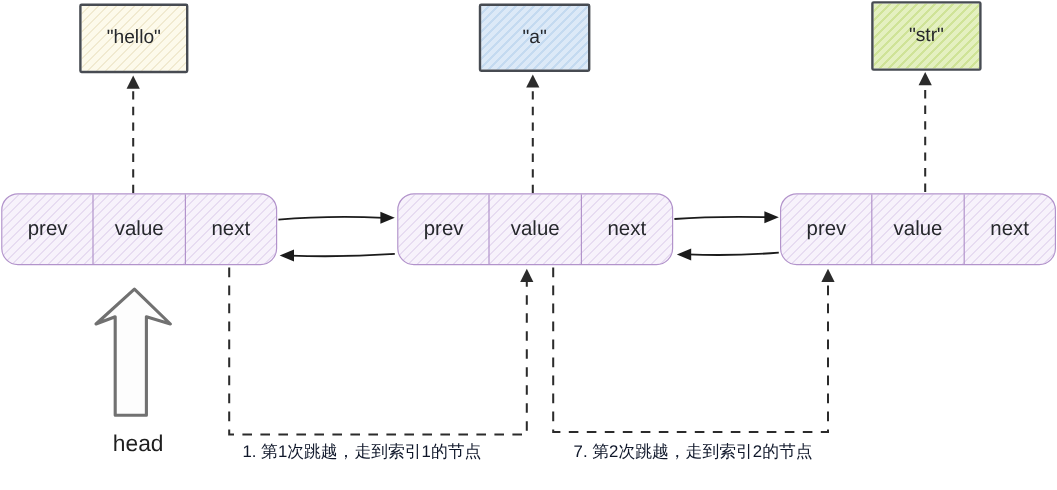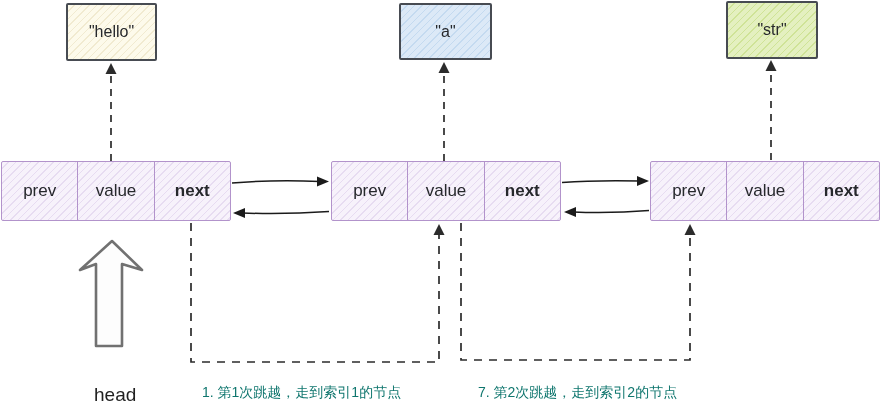--- a/index.html
+++ b/index.html
@@ -4,46 +4,46 @@
 <style>
   html,body{margin:0;padding:0;background:#ffffff;}
   #canvas{
     position:relative;width:881px;height:408px;background:#ffffff;overflow:hidden;
     font-family:"Liberation Sans",sans-serif;color:#26282c;
   }
   #connector-layer{position:absolute;left:0;top:0;width:881px;height:408px;pointer-events:none;}
 
   .node{
     position:absolute;display:flex;height:60px;width:230px;top:161px;
-    border:1.6px solid #b293cb;border-radius:2px;box-sizing:border-box;
+    border:1.6px solid #b293cb;border-radius:14px;box-sizing:border-box;
     background:repeating-linear-gradient(135deg,#f7f2fb 0px,#f7f2fb 4px,#e7dcf1 4px,#e7dcf1 5.3px);
   }
   #node-0{left:1px;} #node-1{left:331px;} #node-2{left:650px;}
   .cell{
     flex:1;display:flex;align-items:center;justify-content:center;
     font-size:17px;color:#26282c;border-right:1.6px solid #b293cb;
   }
-  .cell:last-child{border-right:none;font-weight:bold;}
+  .cell:last-child{border-right:none;}
 
   .vbox{
     position:absolute;display:flex;align-items:center;justify-content:center;
     font-size:16px;color:#26282c;border:2px solid #474b52;border-radius:2px;box-sizing:border-box;
   }
   #vbox-hello{left:66px;top:3px;width:91px;height:58px;
     background:repeating-linear-gradient(135deg,#fdfaeb 0px,#fdfaeb 4px,#f1ead0 4px,#f1ead0 5.3px);}
   #vbox-a{left:399px;top:3px;width:93px;height:57px;
     background:repeating-linear-gradient(135deg,#dce9f7 0px,#dce9f7 4px,#c4daf0 4px,#c4daf0 5.3px);}
   #vbox-str{left:726px;top:1px;width:92px;height:58px;
     background:repeating-linear-gradient(135deg,#e4f0c0 0px,#e4f0c0 4px,#cfe397 4px,#cfe397 5.3px);}
 
   .head-label{
-    position:absolute;left:94px;top:360px;font-size:19px;color:#1f1f1f;margin-top:24px;
+    position:absolute;left:94px;top:360px;font-size:19px;color:#1f1f1f;
   }
   .annotation{
-    position:absolute;top:384px;font-size:14px;color:#0f766e;white-space:nowrap;
+    position:absolute;top:368px;font-size:14px;color:#0f172a;white-space:nowrap;
   }
   #annotation-0{left:202px;}
   #annotation-1{left:478px;}
 </style>
 </head>
 <body>
 
 <div id="canvas">
 
   <svg id="connector-layer" viewBox="0 0 881 408" aria-hidden="true">

